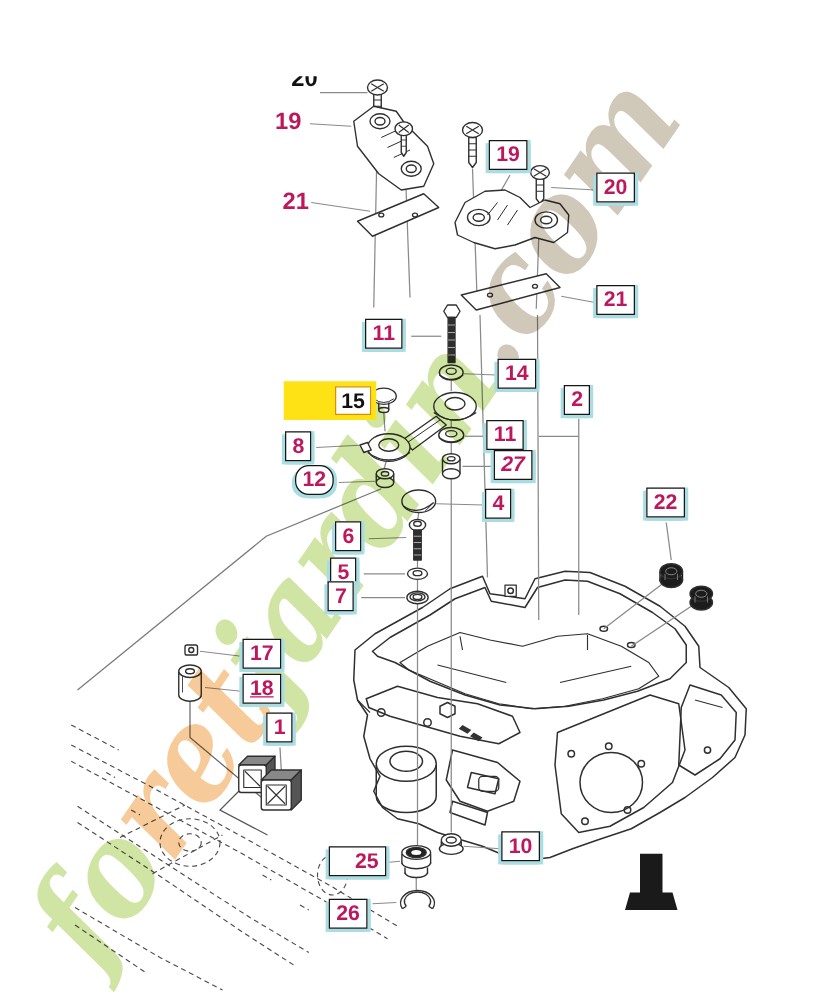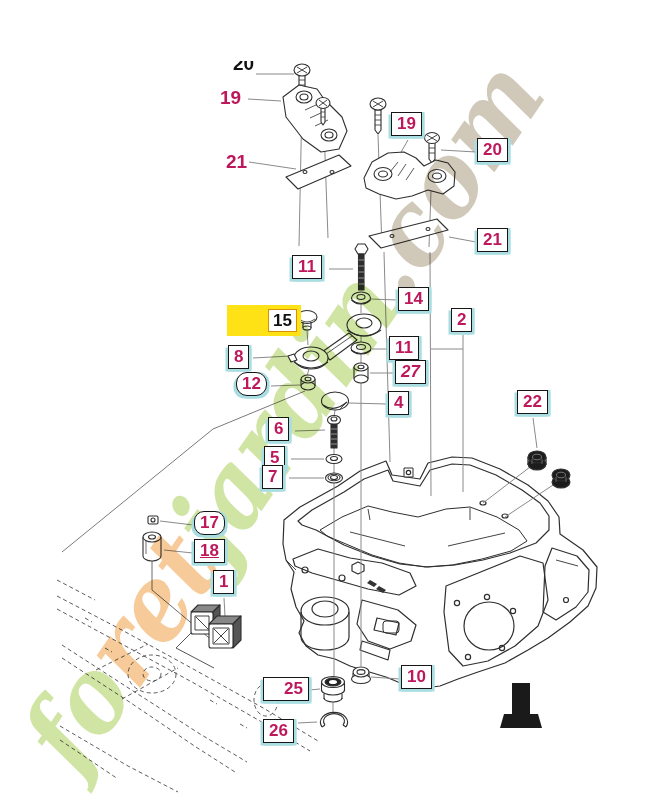--- a/index.html
+++ b/index.html
@@ -343,20 +343,20 @@
 <div class="lbl box" style="left:451px;top:308px;">2</div>
 <div class="lbl box" style="left:228px;top:345px;">8</div>
 <div class="lbl box" style="left:389px;top:336px;">11</div>
 <div class="lbl box" style="left:236px;top:372px;border-radius:11px;">12</div>
 <div class="lbl box" style="left:395px;top:360px;font-style:italic;">27</div>
 <div class="lbl box" style="left:388px;top:391px;">4</div>
 <div class="lbl box" style="left:268px;top:417px;">6</div>
 <div class="lbl box" style="left:264px;top:446px;">5</div>
 <div class="lbl box" style="left:262px;top:465px;">7</div>
 <div class="lbl box" style="left:517px;top:390px;">22</div>
-<div class="lbl box" style="left:194px;top:511px;border-radius:10px;">17</div>
+<div class="lbl box" style="left:194px;top:511px;">17</div>
 <div class="lbl box" style="left:194px;top:539px;text-decoration:underline;">18</div>
 <div class="lbl box" style="left:213px;top:570px;">1</div>
 <div class="lbl box" style="left:401px;top:665px;text-align:right;">10</div>
 <div class="lbl box" style="left:263px;top:677px;padding-left:20px;">25</div>
 <div class="lbl box" style="left:263px;top:719px;">26</div>
 
 </div>
 
 </body></html>

